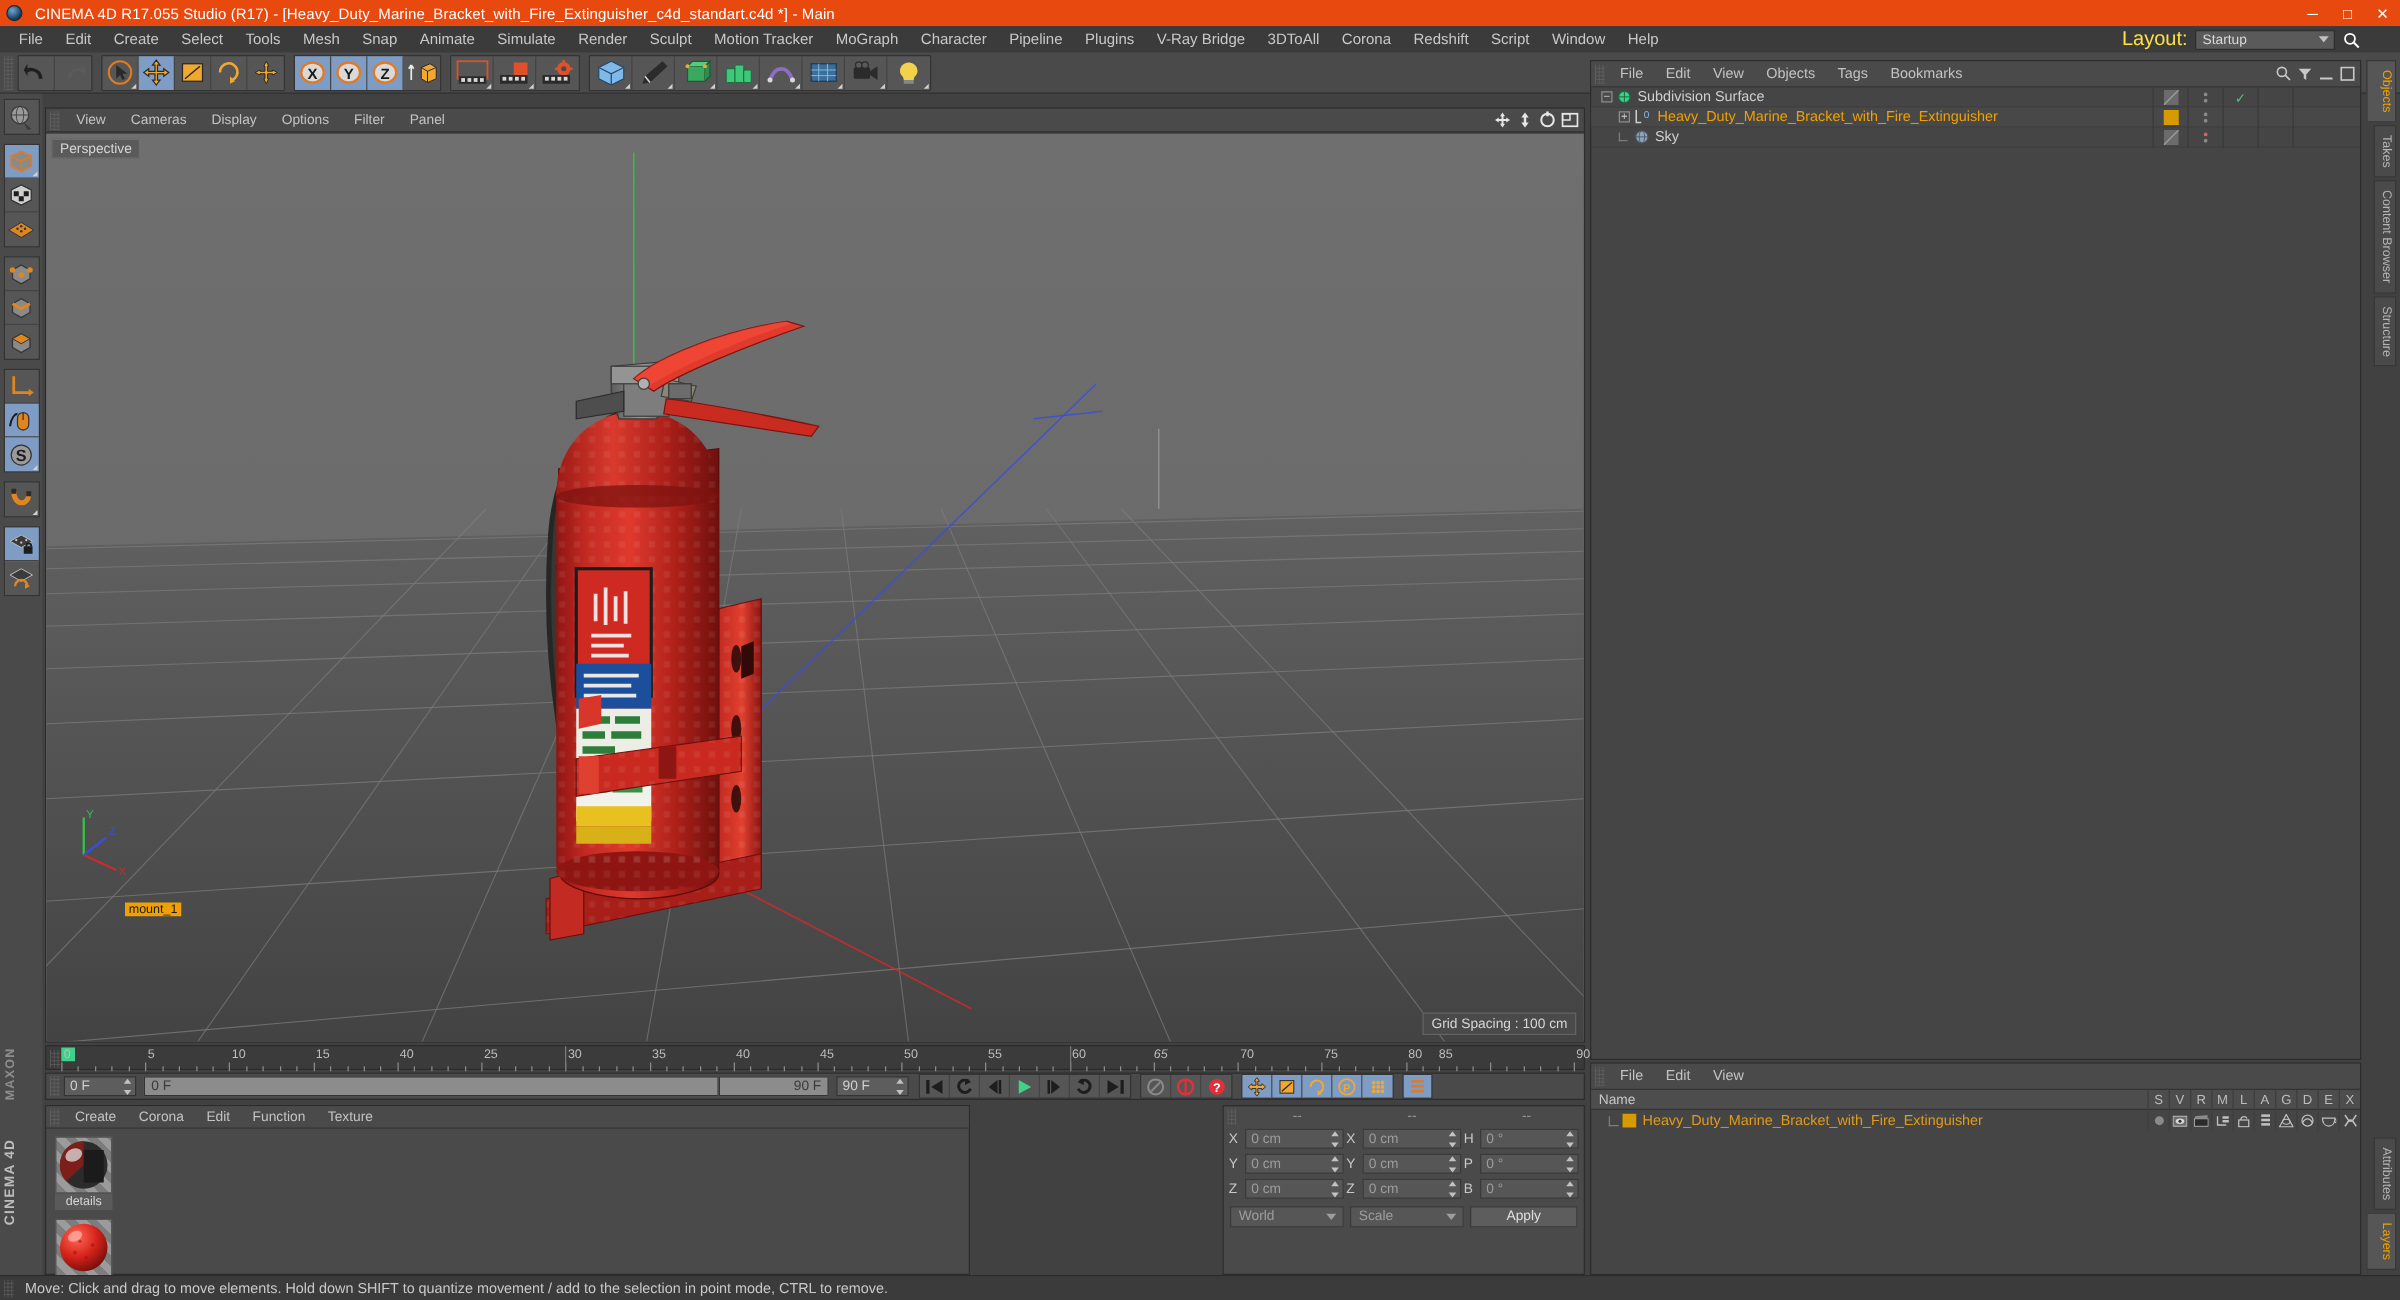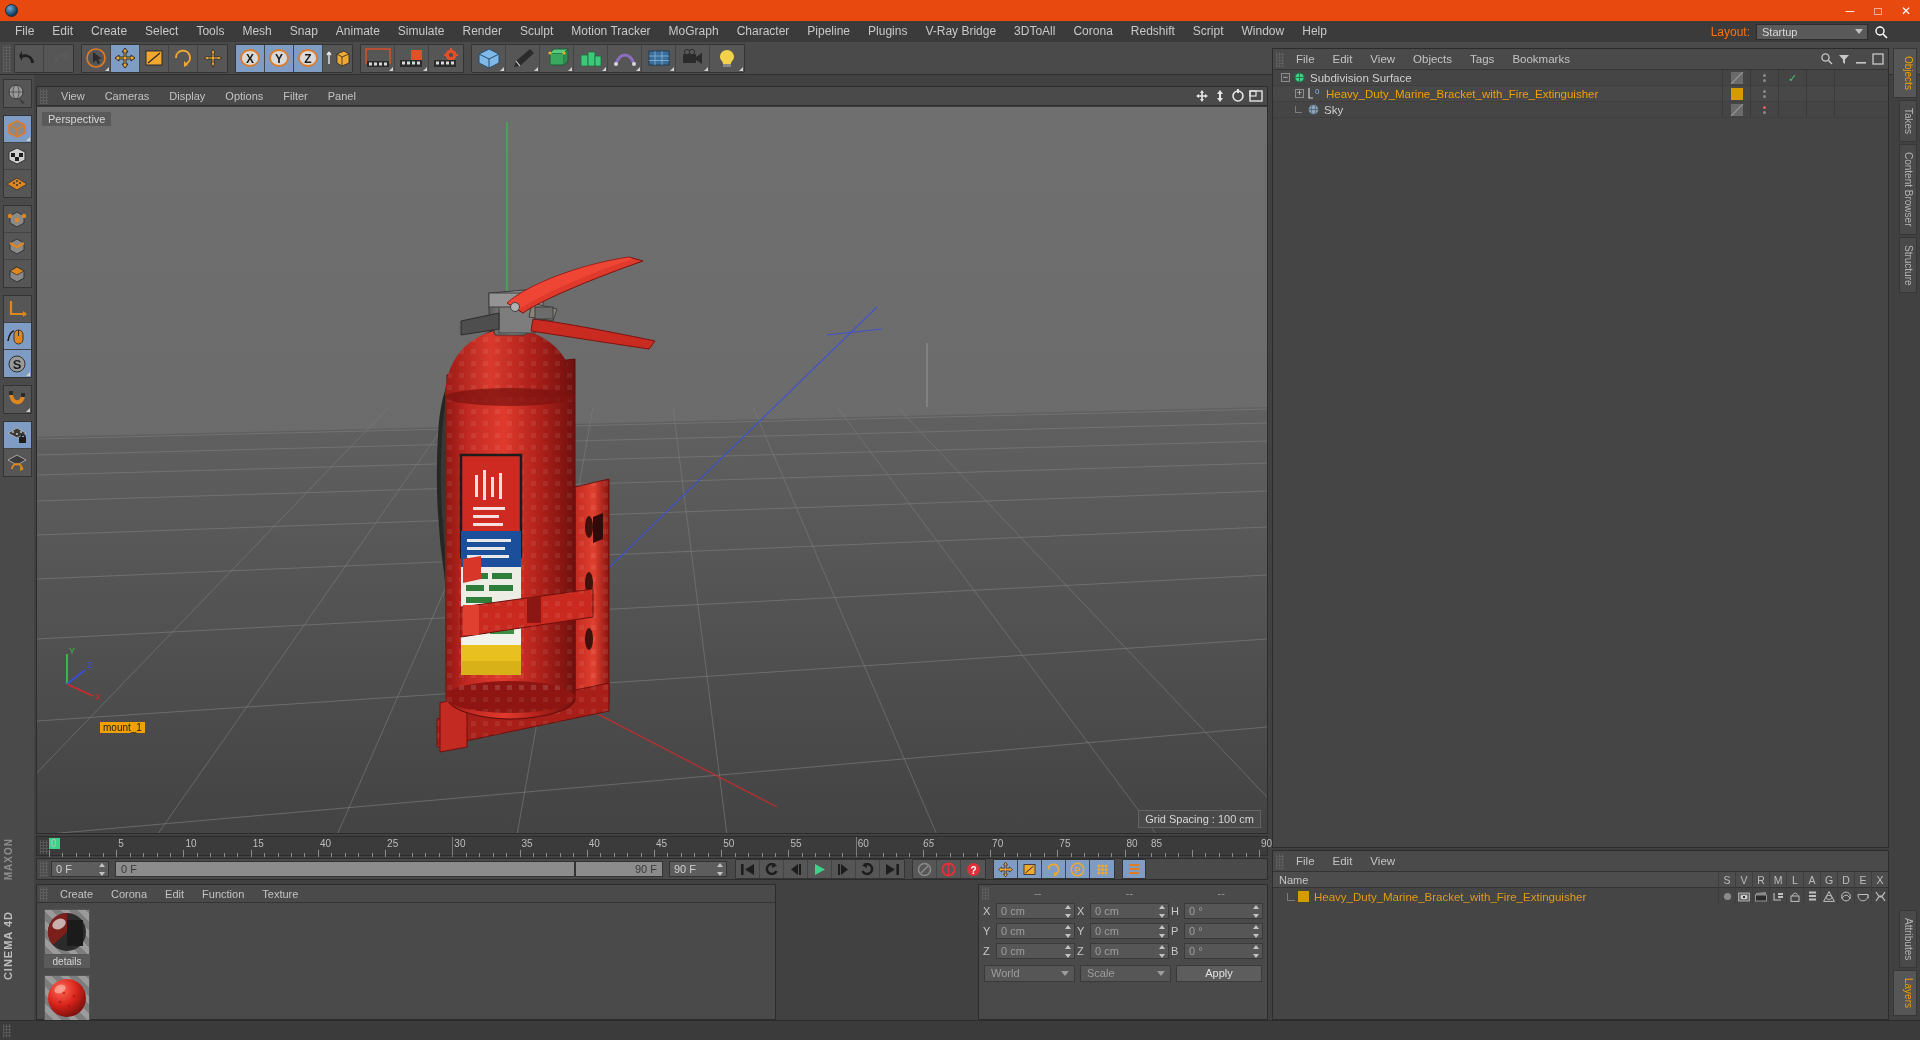--- a/index.html
+++ b/index.html
@@ -20,21 +20,21 @@
   .wbtn { width:28px; height:21px; color:#fff; font-size:12px; display:flex;
     align-items:center; justify-content:center; }
 
   
   .menubar { position:absolute; top:21px; left:0; width:1920px; height:21px;
     background:#3b3b3b; display:flex; align-items:center; }
   .menubar .mi { color:#c8c8c8; font-size:12px; padding:0 9px; line-height:21px;
     white-space:nowrap; }
   .layoutbox { position:absolute; right:32px; top:21px; height:21px; display:flex;
     align-items:center; gap:6px; }
-  .layoutbox .lbl { color:#f97316; font-size:12px; }
+  .layoutbox .lbl { color:#fde047; font-size:16px; }
   .layoutsel { width:112px; height:16px; background:#5a5a5a; border:1px solid #2e2e2e;
     color:#d8d8d8; font-size:11px; padding-left:5px; line-height:14px; position:relative; }
   .layoutsel .arw { position:absolute; right:4px; top:4px; width:0;height:0;
     border-left:4px solid transparent;border-right:4px solid transparent;border-top:5px solid #c0c0c0; }
 
   
   .toolbar { position:absolute; top:42px; left:0; width:1920px; height:33px;
     background:#4a4a4a; border-bottom:1px solid #2f2f2f; display:flex; align-items:center; }
   .grip { width:8px; height:27px; margin:0 3px;
     background-image:repeating-linear-gradient(0deg,#6a6a6a 0 1px,transparent 1px 3px),
@@ -182,20 +182,21 @@
   
   svg { display:block; }
 </style>
 </head>
 <body>
 
 <div class="titlebar">
   <div class="tb-logo">
       <div class="ball"></div>
     </div>
+  <div class="tb-title">CINEMA 4D R17.055 Studio (R17) - [Heavy_Duty_Marine_Bracket_with_Fire_Extinguisher_c4d_standart.c4d *] - Main</div>
   <div class="tb-right">
     <div class="wbtn">─</div>
     <div class="wbtn">□</div>
     <div class="wbtn">✕</div>
   </div>
 </div>
 
 <div class="menubar">
   <div style="width:6px"></div>
   <div class="mi">File</div>
@@ -1398,13 +1399,14 @@
   <div class="vtab">Content Browser</div>
   <div class="vtab">Structure</div>
 </div>
 <div class="vtabs2">
   <div class="vtab">Attributes</div>
   <div class="vtab on">Layers</div>
 </div>
 
 <div class="statusbar">
   <div class="grip" style="height:14px;margin-left:3px"></div>
+  <div class="txt">Move: Click and drag to move elements. Hold down SHIFT to quantize movement / add to the selection in point mode, CTRL to remove.</div>
 </div>
 
 </body></html>

